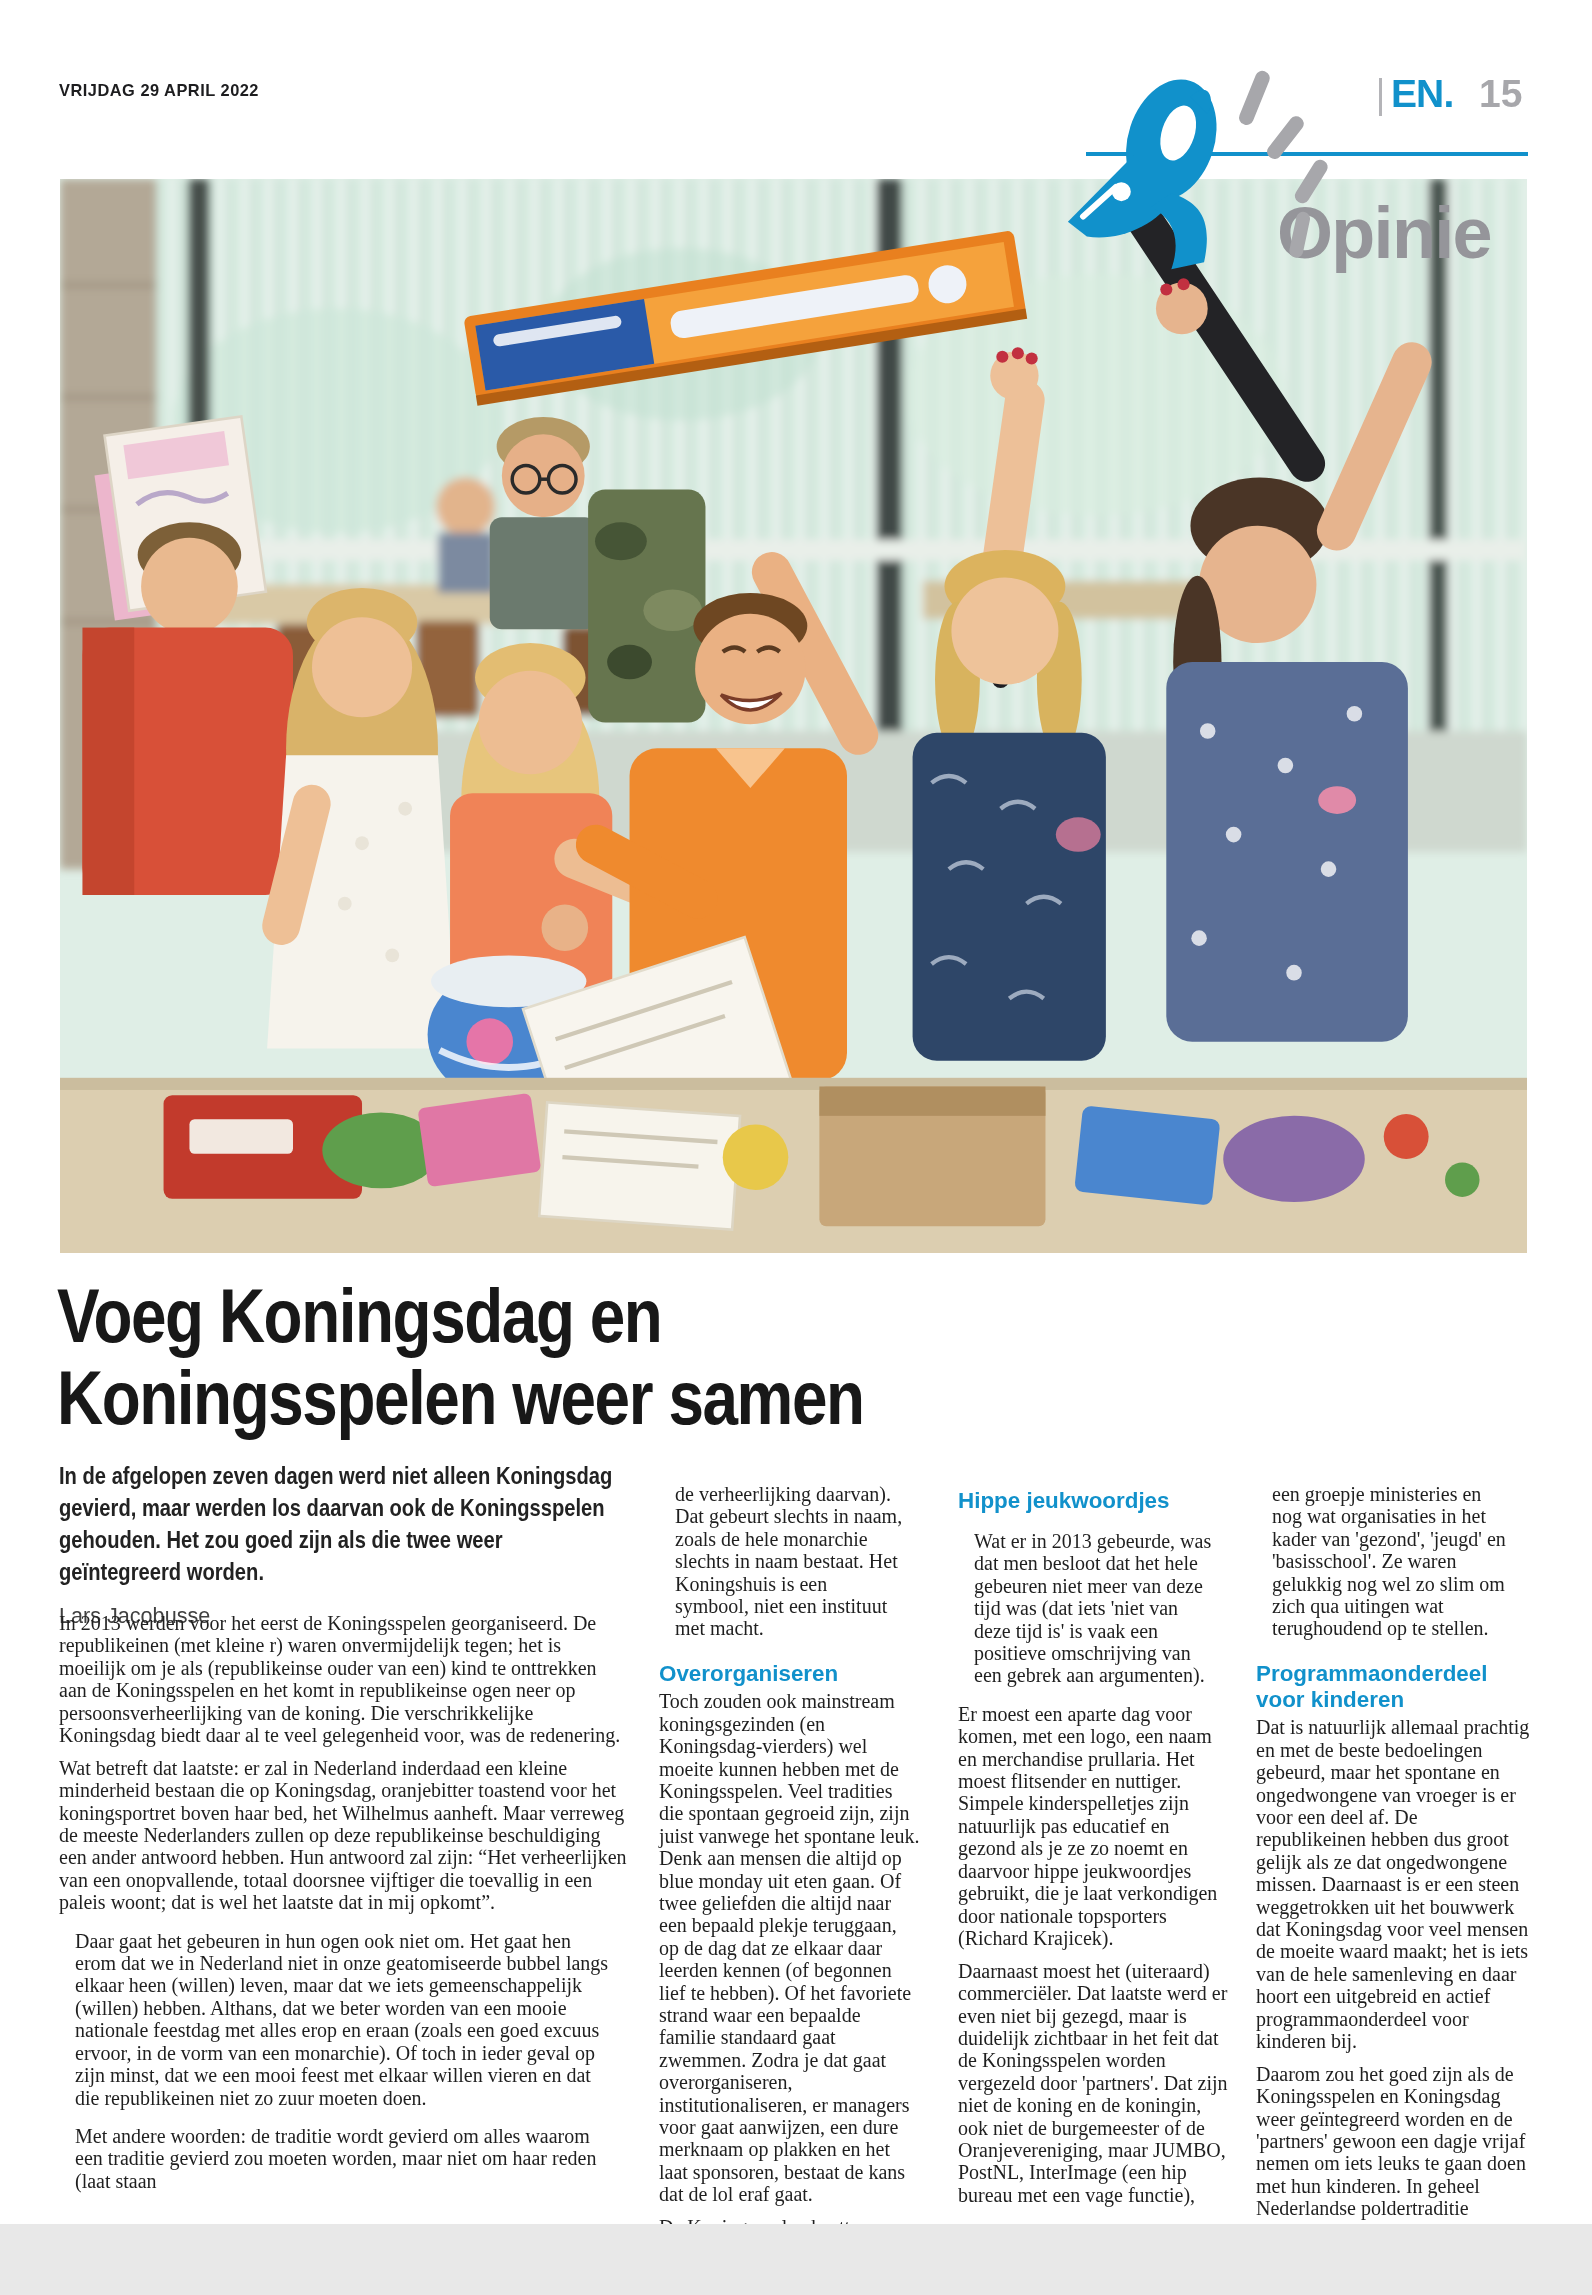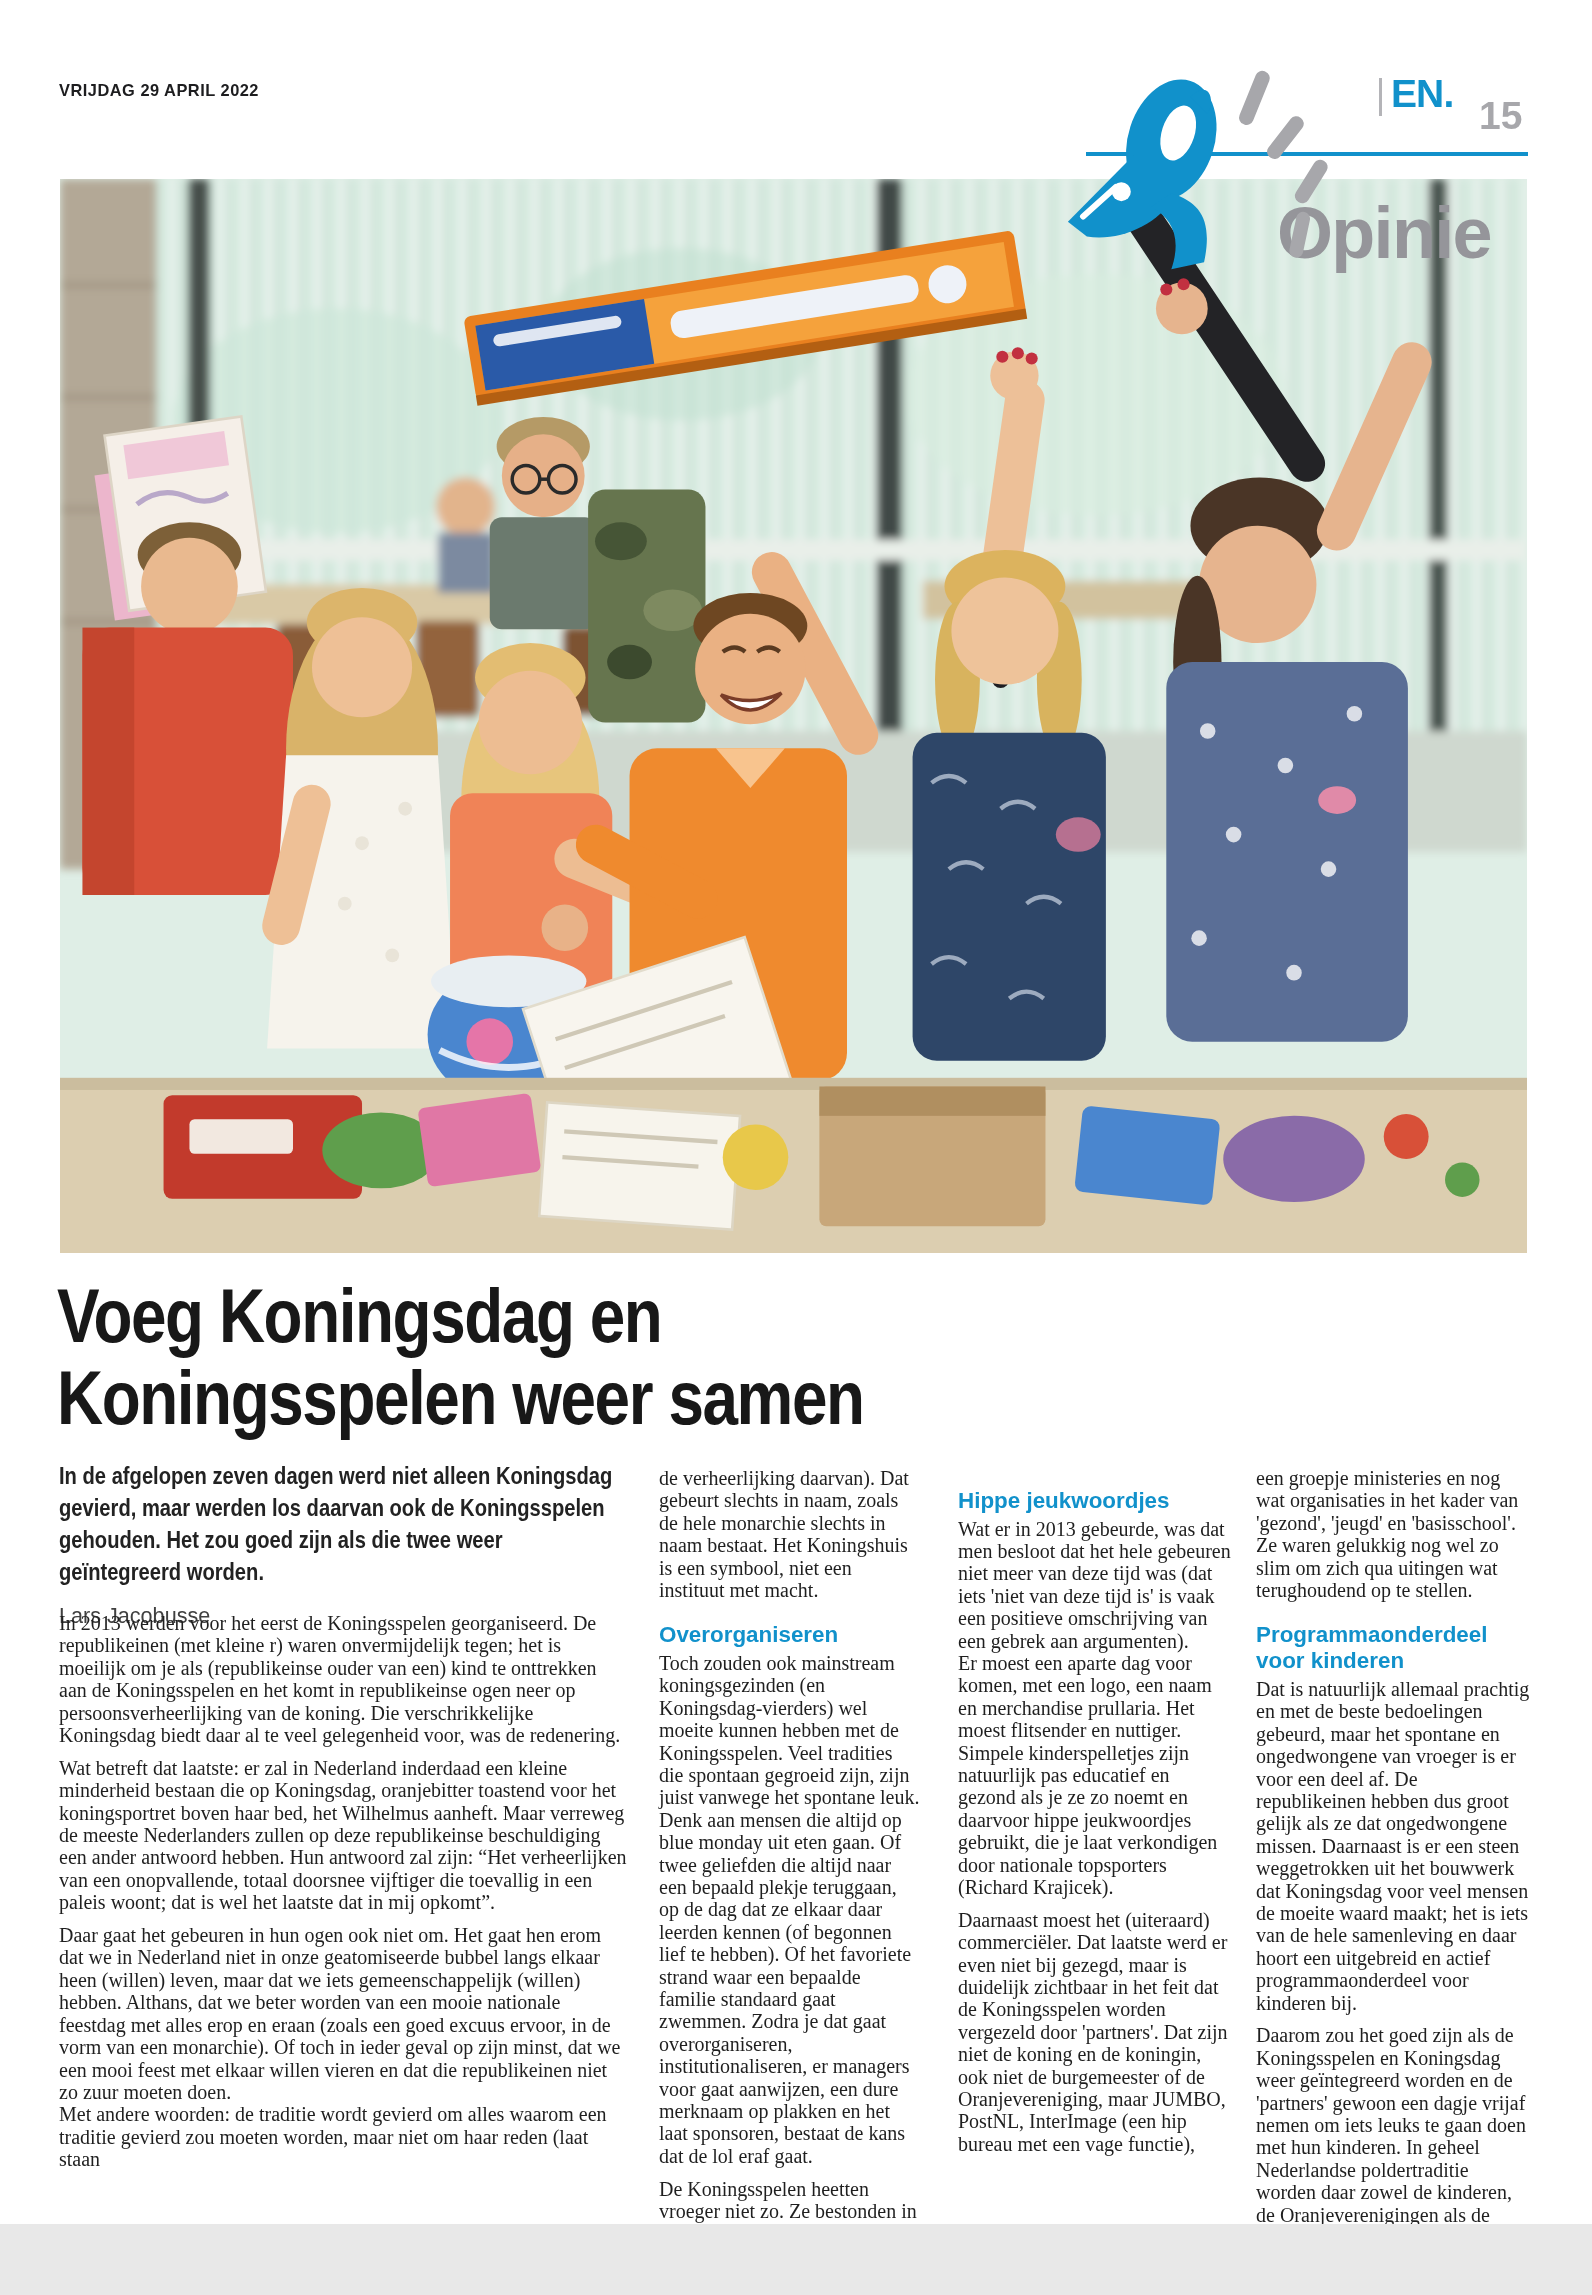--- a/index.html
+++ b/index.html
@@ -4,21 +4,21 @@
 <style>
   html,body{margin:0;padding:0;background:#e8e8e8;}
   .page{position:relative;width:1592px;height:2224px;background:#ffffff;overflow:hidden;
         font-family:"Liberation Sans",sans-serif;color:#1e1e1e;}
   
   .date{position:absolute;left:59px;top:81px;font-size:16.4px;font-weight:700;
         letter-spacing:0.5px;color:#1d1d1f;}
   .brandbar{position:absolute;left:1379px;top:78px;width:2.6px;height:38px;background:#b4b4b8;}
   .brand{position:absolute;left:1391px;top:72px;font-size:39px;font-weight:700;
          letter-spacing:-0.9px;color:var(--accent);}
-  .pageno{position:absolute;left:1479px;top:72px;font-size:39px;font-weight:700;color:#a7a7ab;margin-top:22px;}
+  .pageno{position:absolute;left:1479px;top:72px;font-size:39px;font-weight:700;color:#a7a7ab;}
   .blueline{position:absolute;left:1086px;top:152px;width:442px;height:3.5px;background:var(--accent);}
   .sectionlabel{position:absolute;left:1277px;top:197px;font-size:72px;font-weight:700;
                 letter-spacing:-1.7px;color:#95959a;z-index:6;line-height:72px;}
   .logo-svg{position:absolute;left:1061px;top:45px;width:293px;height:233px;z-index:7;}
   
   .photo{position:absolute;left:60px;top:179px;width:1467px;height:1074px;z-index:2;
          background:#dfeee6;overflow:hidden;}
   
   .headline{position:absolute;left:57px;top:1275px;font-size:76px;font-weight:700;
             line-height:82px;letter-spacing:-1.7px;color:#181818;transform:scaleX(.84);
@@ -26,21 +26,21 @@
   .intro{position:absolute;left:59px;top:1460px;width:660px;font-size:24px;font-weight:700;
          line-height:32px;color:#222;transform:scaleX(.84);transform-origin:left top;}
   .author{position:absolute;left:59px;top:1603px;font-size:21.6px;color:#404040;}
   .bodytext{font-family:"Liberation Serif",serif;font-size:20px;line-height:22.4px;color:#1f1f1f;}
   .col{position:absolute;top:1467px;}
   .col1{left:59px;top:1612px;width:570px;}
   .col2{left:659px;width:261px;}
   .col3{left:958px;width:274px;}
   .col4{left:1256px;width:274px;}
   .bodytext p{margin:0 0 10.4px 0;}
-  .bodytext p.run{margin:0;}
+  .bodytext p.run{margin:16px;}
   .sub{font-family:"Liberation Sans",sans-serif;font-size:22.4px;font-weight:700;
        line-height:26px;color:var(--accent);margin:21px 0 3.5px 0;}
   :root{--accent:#1191cb;}
 </style>
 </head>
 <body>
 
 <div class="page">
 
   <div class="date">VRIJDAG 29 APRIL 2022</div>

